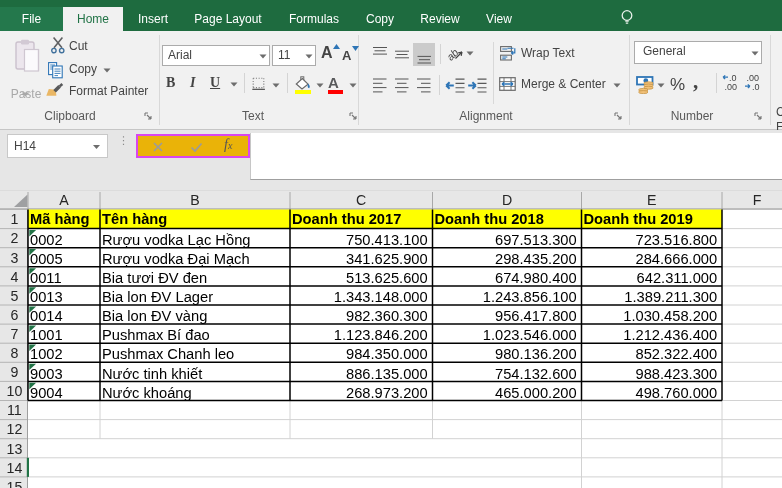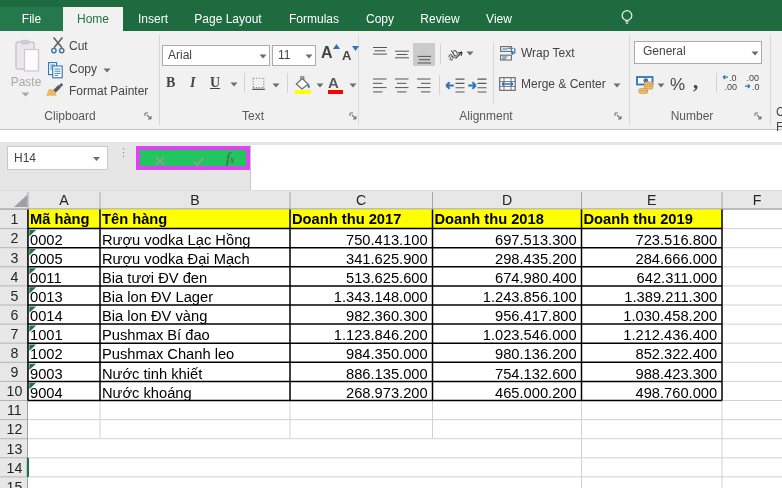--- a/index.html
+++ b/index.html
@@ -58,21 +58,21 @@
   <svg class="abs launcher" style="left:754px;top:81px;">
       <use href="#lnch"></use>
     </svg>
 
   <svg class="abs" style="left:12px;top:7.5px;" width="30" height="37" viewBox="0 0 30 37">
     <rect x="4" y="3" width="18" height="27" rx="2" fill="#ece6ed" stroke="#cbc1cd" stroke-width="1.4"></rect>
     <rect x="9" y="0.8" width="8" height="4.6" rx="1.2" fill="#d2c9d4"></rect>
     <rect x="12.5" y="10.5" width="14" height="21.5" fill="#fbfafc" stroke="#cfc7d1" stroke-width="1.2"></rect>
     <path d="M12.5 10.5 h14 v21.5" fill="none" stroke="#cfc7d1" stroke-width="1.2"></path>
   </svg>
-  <div class="abs" style="left:0px;top:44px;width:52px;text-align:center;font-size:12px;color:#a8a8a8;">Paste</div>
+  <div class="abs" style="left:0px;top:56px;width:52px;text-align:center;font-size:12px;color:#a8a8a8;">Paste</div>
   <svg class="abs" style="left:21px;top:61px;" width="9" height="5">
       <path d="M0.5 0.5 L4.5 4.5 L8.5 0.5 Z" fill="#a8a8a8"></path>
     </svg>
 
   <svg class="abs" style="left:50.5px;top:6px;" width="14" height="17" viewBox="0 0 14 17">
     <path d="M2.6 0.6 L11 10.8 M11.4 0.6 L3 10.8" stroke="#5f6062" stroke-width="1.6" fill="none"></path>
     <circle cx="2.9" cy="13.6" r="2.2" fill="none" stroke="#41719c" stroke-width="1.4"></circle>
     <circle cx="10.7" cy="13.6" r="2.2" fill="none" stroke="#41719c" stroke-width="1.4"></circle>
   </svg>
   <div class="abs rtxt" style="left:69px;top:8px;">Cut</div>
@@ -269,32 +269,32 @@
       <g id="al-ctr">
           <path d="M0 1 h13.5 M2 5.3 h9.5 M0 9.6 h13.5 M2 13.9 h9.5" stroke="#555" stroke-width="1"></path>
         </g>
       <g id="al-right">
           <path d="M0 1 h13.5 M4 5.3 h9.5 M0 9.6 h13.5 M4 13.9 h9.5" stroke="#555" stroke-width="1"></path>
         </g>
     </defs>
   </svg>
 </div>
 
-<div class="abs" style="left:0;top:142px;width:782px;height:60px;background:#e6e6e6;">
+<div class="abs" style="left:0;top:130px;width:782px;height:60px;background:#e6e6e6;">
 
   <div class="abs" style="left:7px;top:4px;width:101px;height:24px;background:#fff;border:1px solid #c8c8c8;box-sizing:border-box;">
     <div class="abs" style="left:6px;top:0;font-size:12px;line-height:22px;color:#444;">H14</div>
     <svg class="abs" style="left:84px;top:9px;" width="9" height="6">
         <path d="M1 1 L4.5 5 L8 1 Z" fill="#6d6d6d"></path>
       </svg>
   </div>
 
   <div class="abs" style="left:118px;top:8px;width:3px;height:16px;color:#8a8a8a;font-size:11px;line-height:5px;">⋮</div>
 
-  <div class="abs" style="left:136px;top:4px;width:114px;height:24px;background:#22c55e;border:4px solid #d946ef;box-sizing:border-box;">
+  <div class="abs" style="left:136px;top:4px;width:114px;height:24px;background:#eab308;border:2px solid #d946ef;box-sizing:border-box;">
     <svg class="abs" style="left:14px;top:5px;" width="12" height="12">
         <path d="M2 2 L10 10 M10 2 L2 10" stroke="#9b9b9b" stroke-width="1.6"></path>
       </svg>
     <svg class="abs" style="left:52px;top:5px;" width="13" height="12">
         <path d="M1.5 6.5 L5 10 L11.5 2.5" stroke="#9b9b9b" stroke-width="1.7" fill="none"></path>
       </svg>
     <div class="abs" style="left:86px;top:1px;font-family:'Liberation Serif',serif;font-style:italic;font-size:14px;color:#555;">f<span style="font-size:10px;">x</span></div>
   </div>
 
   <div class="abs" style="left:250px;top:3px;width:532px;height:47px;background:#fff;border-left:1px solid #c6c6c6;border-bottom:1px solid #9f9f9f;box-sizing:border-box;"></div>

